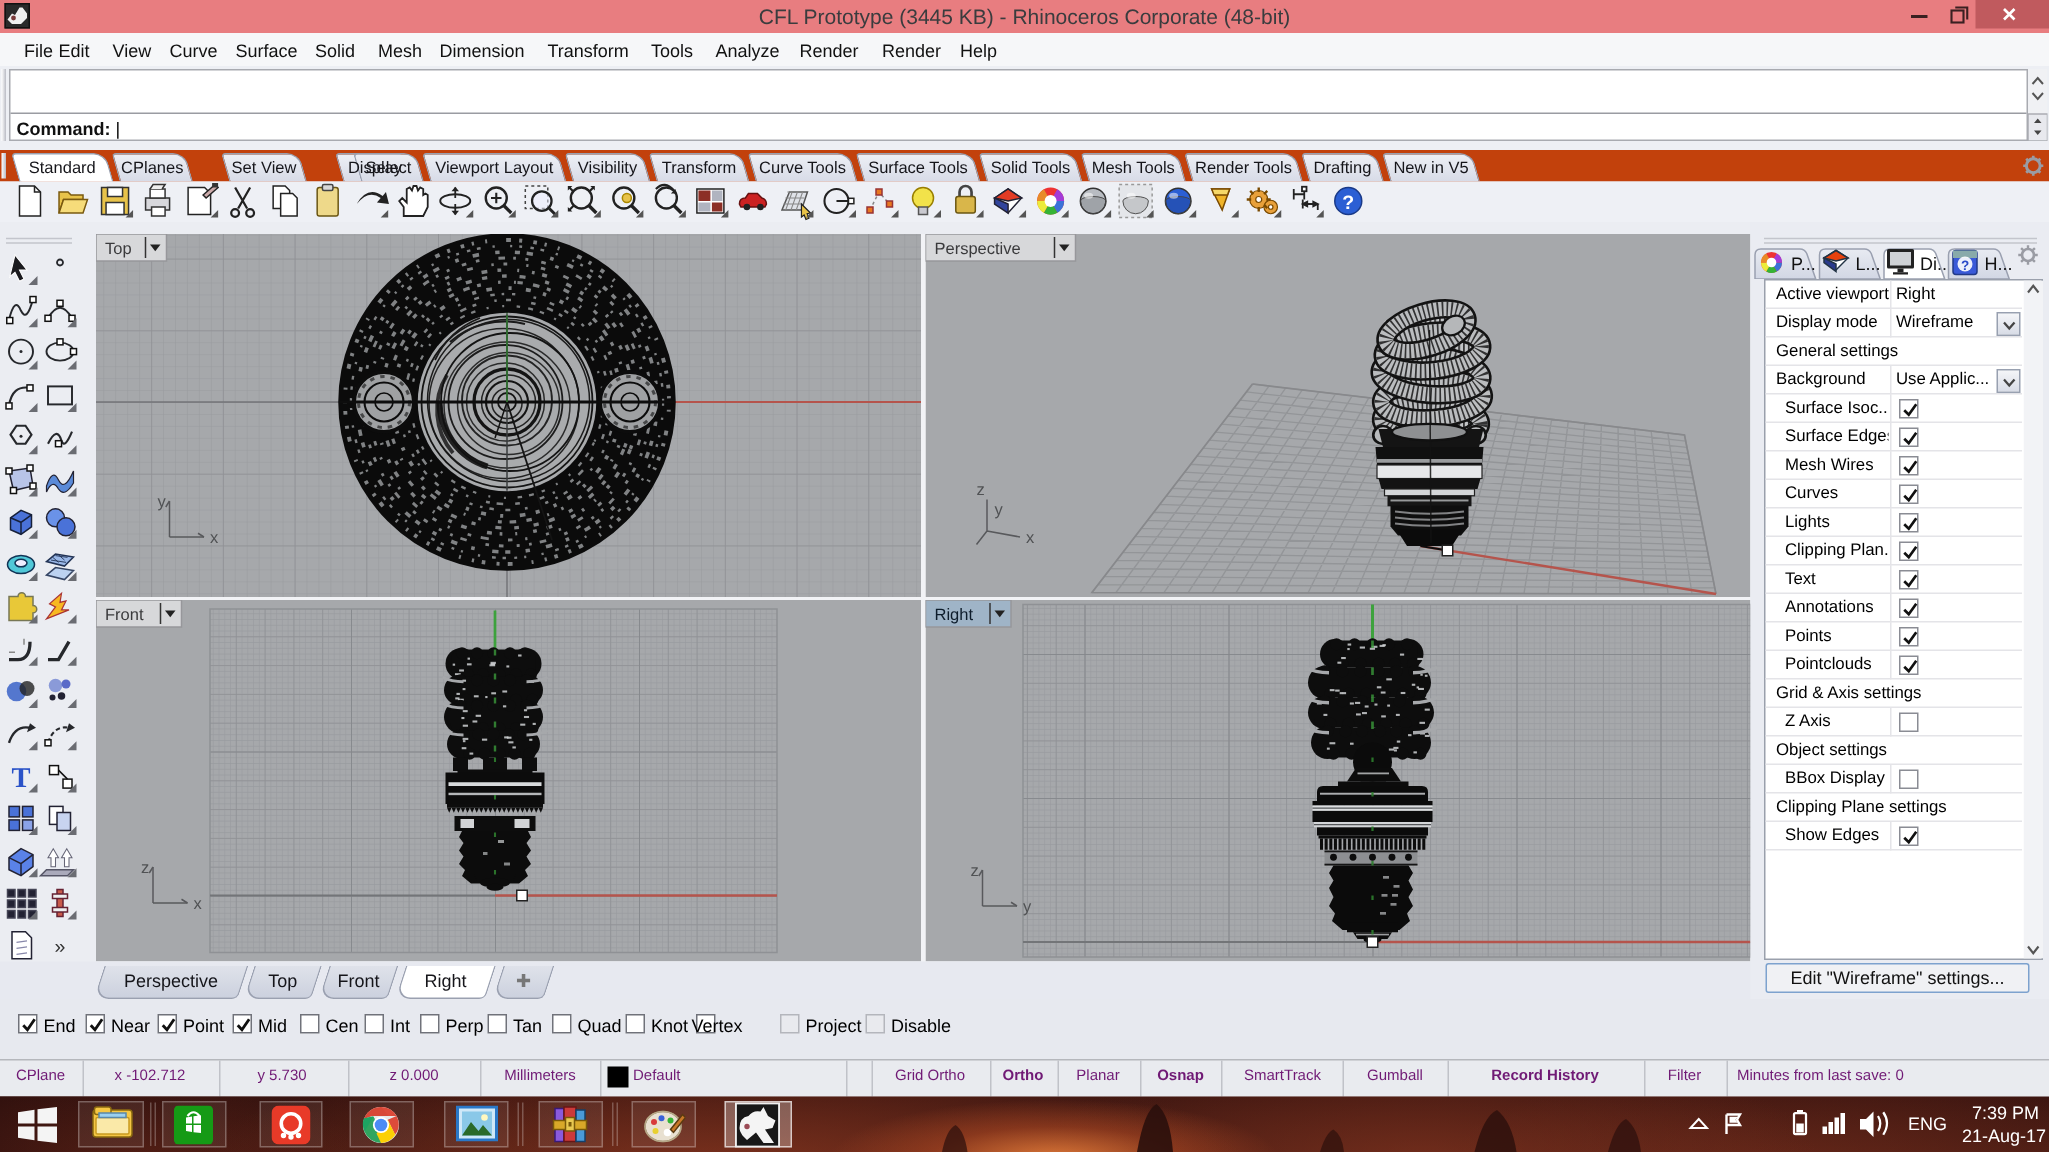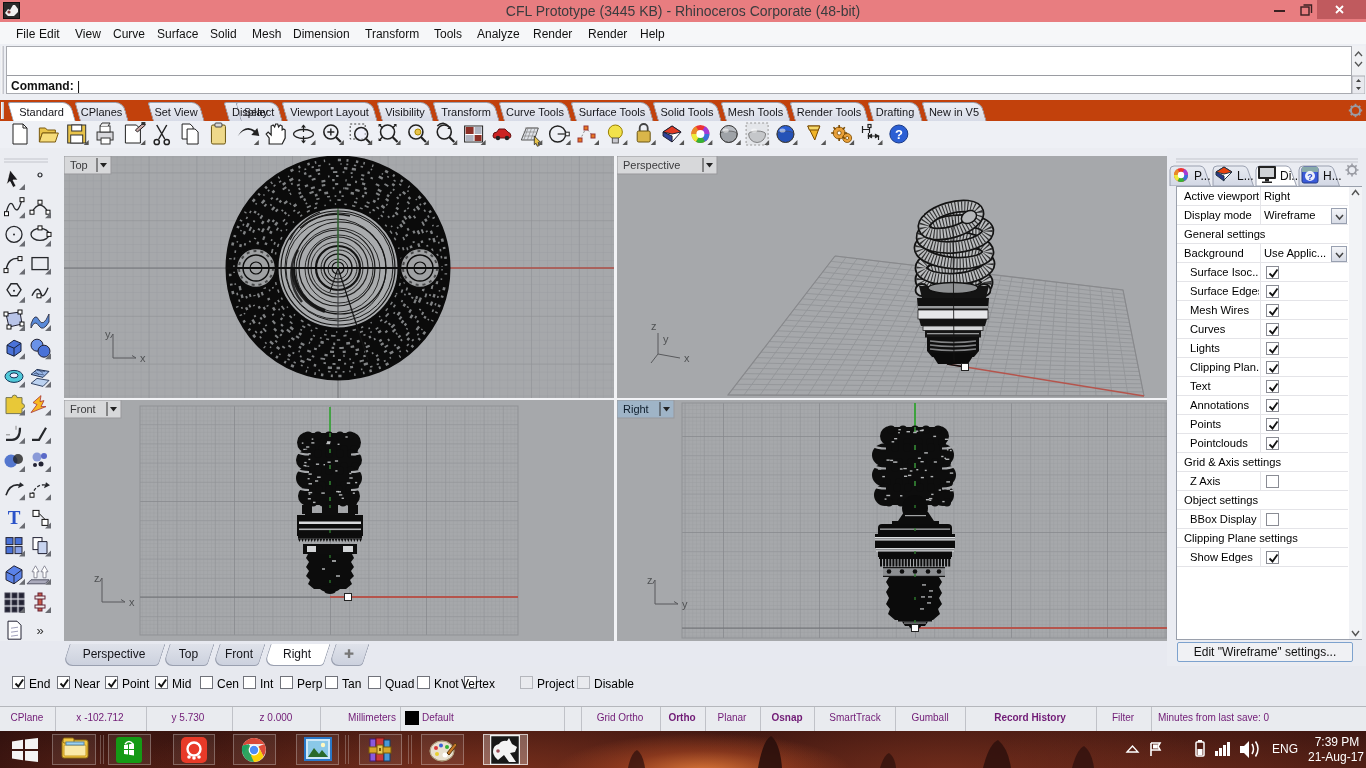--- a/index.html
+++ b/index.html
@@ -1283,21 +1283,21 @@
 <div class="ssep" style="left:760px"></div>
 <div class="ssep" style="left:814px"></div>
 <div class="ssep" style="left:895px"></div>
 <div class="ssep" style="left:965px"></div>
 <div class="ssep" style="left:1096px"></div>
 <div class="ssep" style="left:1151px"></div>
 <div class="stxt" style="left:27px;transform:translateX(-50%);font-weight:normal;">CPlane</div>
 <div class="stxt" style="left:100px;transform:translateX(-50%);font-weight:normal;">x -102.712</div>
 <div class="stxt" style="left:188px;transform:translateX(-50%);font-weight:normal;">y 5.730</div>
 <div class="stxt" style="left:276px;transform:translateX(-50%);font-weight:normal;">z 0.000</div>
-<div class="stxt" style="left:360px;transform:translateX(-50%);font-weight:normal;margin-left:12px;">Millimeters</div>
+<div class="stxt" style="left:360px;transform:translateX(-50%);font-weight:normal;">Millimeters</div>
 <div class="stxt" style="left:620px;transform:translateX(-50%);font-weight:normal;">Grid Ortho</div>
 <div class="stxt" style="left:682px;transform:translateX(-50%);font-weight:bold;">Ortho</div>
 <div class="stxt" style="left:732px;transform:translateX(-50%);font-weight:normal;">Planar</div>
 <div class="stxt" style="left:787px;transform:translateX(-50%);font-weight:bold;">Osnap</div>
 <div class="stxt" style="left:855px;transform:translateX(-50%);font-weight:normal;">SmartTrack</div>
 <div class="stxt" style="left:930px;transform:translateX(-50%);font-weight:normal;">Gumball</div>
 <div class="stxt" style="left:1030px;transform:translateX(-50%);font-weight:bold;">Record History</div>
 <div class="stxt" style="left:1123px;transform:translateX(-50%);font-weight:normal;">Filter</div>
 <div class="stxt" style="left:405px;width:14px;height:14px;background:#000;top:711px;"></div>
 <div class="stxt" style="left:422px;">Default</div>

